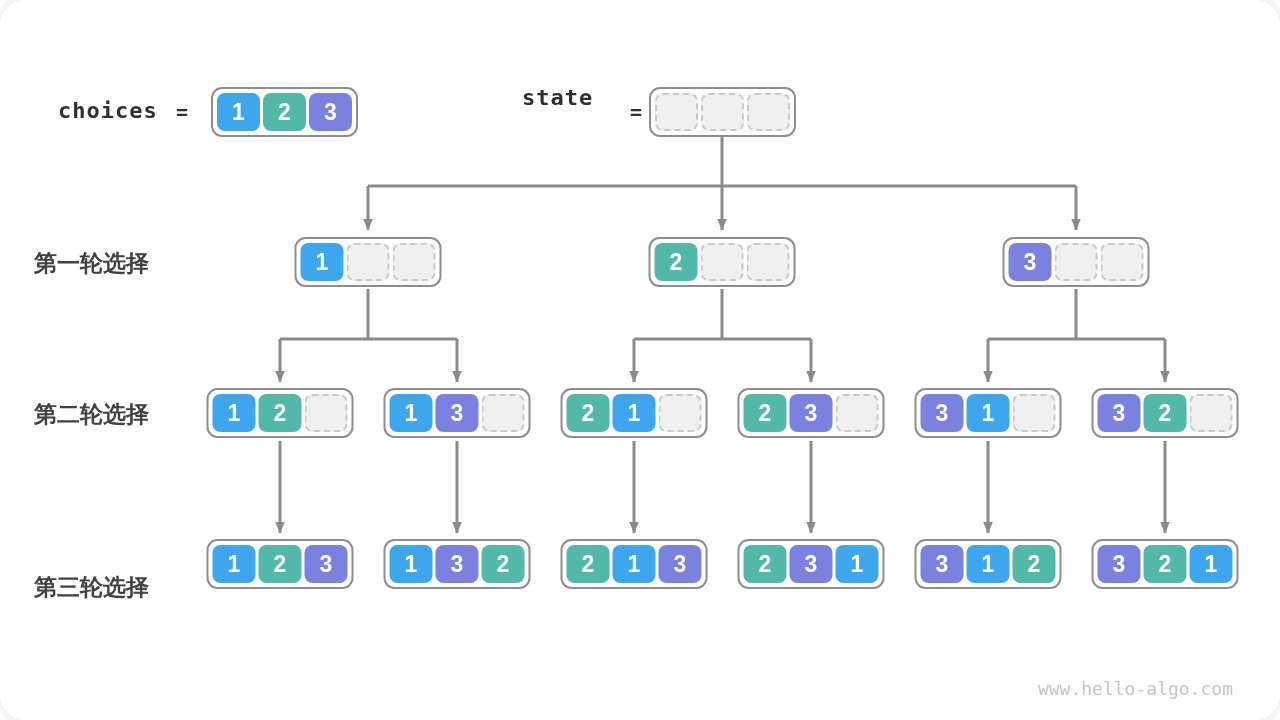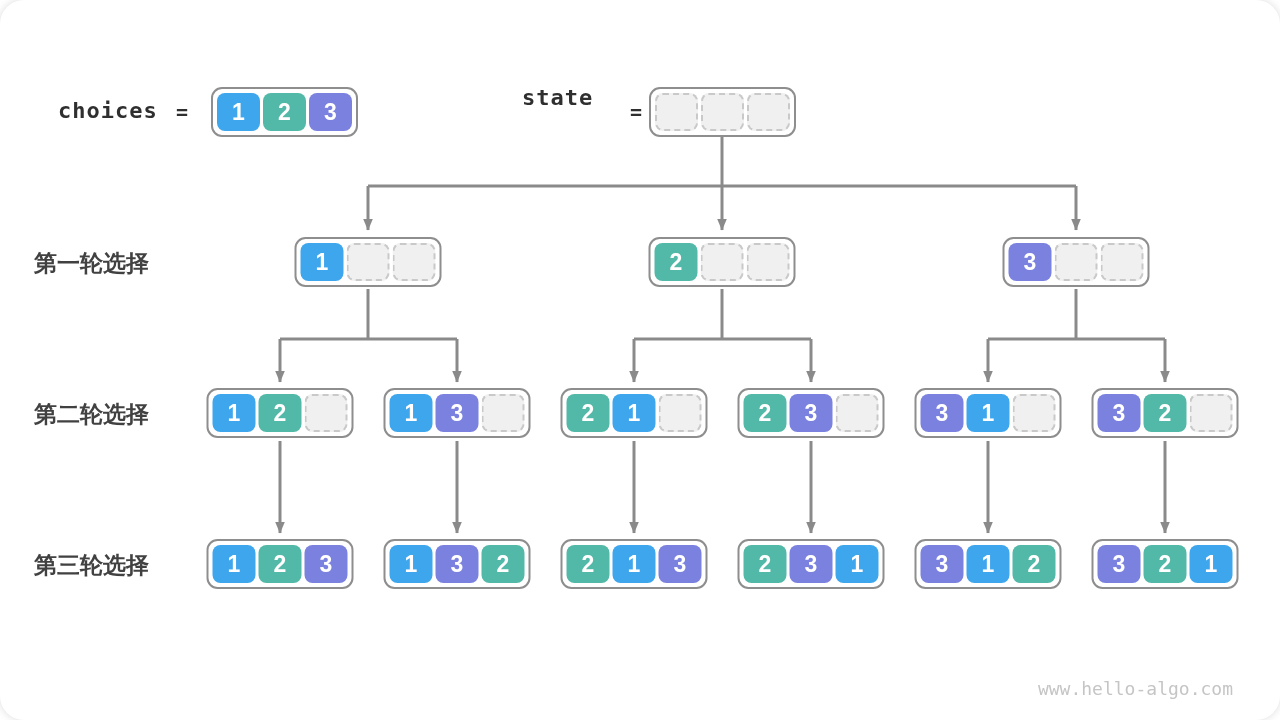--- a/index.html
+++ b/index.html
@@ -100,21 +100,21 @@
   <span class="code-label" style="left:522px; top:86px">state</span>
   <span class="eq" style="left:630px; top:100px">=</span>
   <div class="node fixed" style="left:649px; top:87px">
     <span class="cell empty"></span>
     <span class="cell empty"></span>
     <span class="cell empty"></span>
   </div>
 
   <span class="row-label" style="top:251px">第一轮选择</span>
   <span class="row-label" style="top:402px">第二轮选择</span>
-  <span class="row-label" style="top:553px">第三轮选择</span>
+  <span class="row-label" style="top:575px">第三轮选择</span>
 
   <div class="node" style="left:368px; top:237px">
     <span class="cell v1">1</span>
     <span class="cell empty"></span>
     <span class="cell empty"></span>
   </div>
   <div class="node" style="left:722px; top:237px">
     <span class="cell v2">2</span>
     <span class="cell empty"></span>
     <span class="cell empty"></span>

